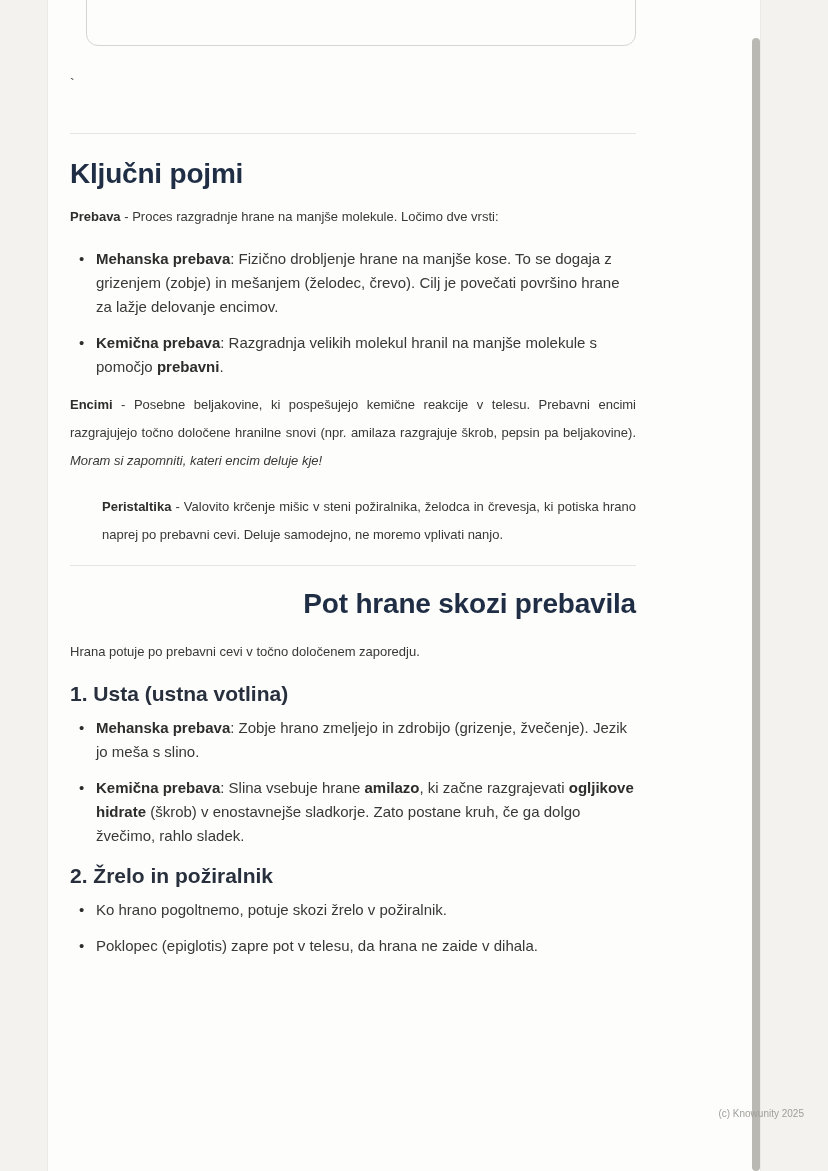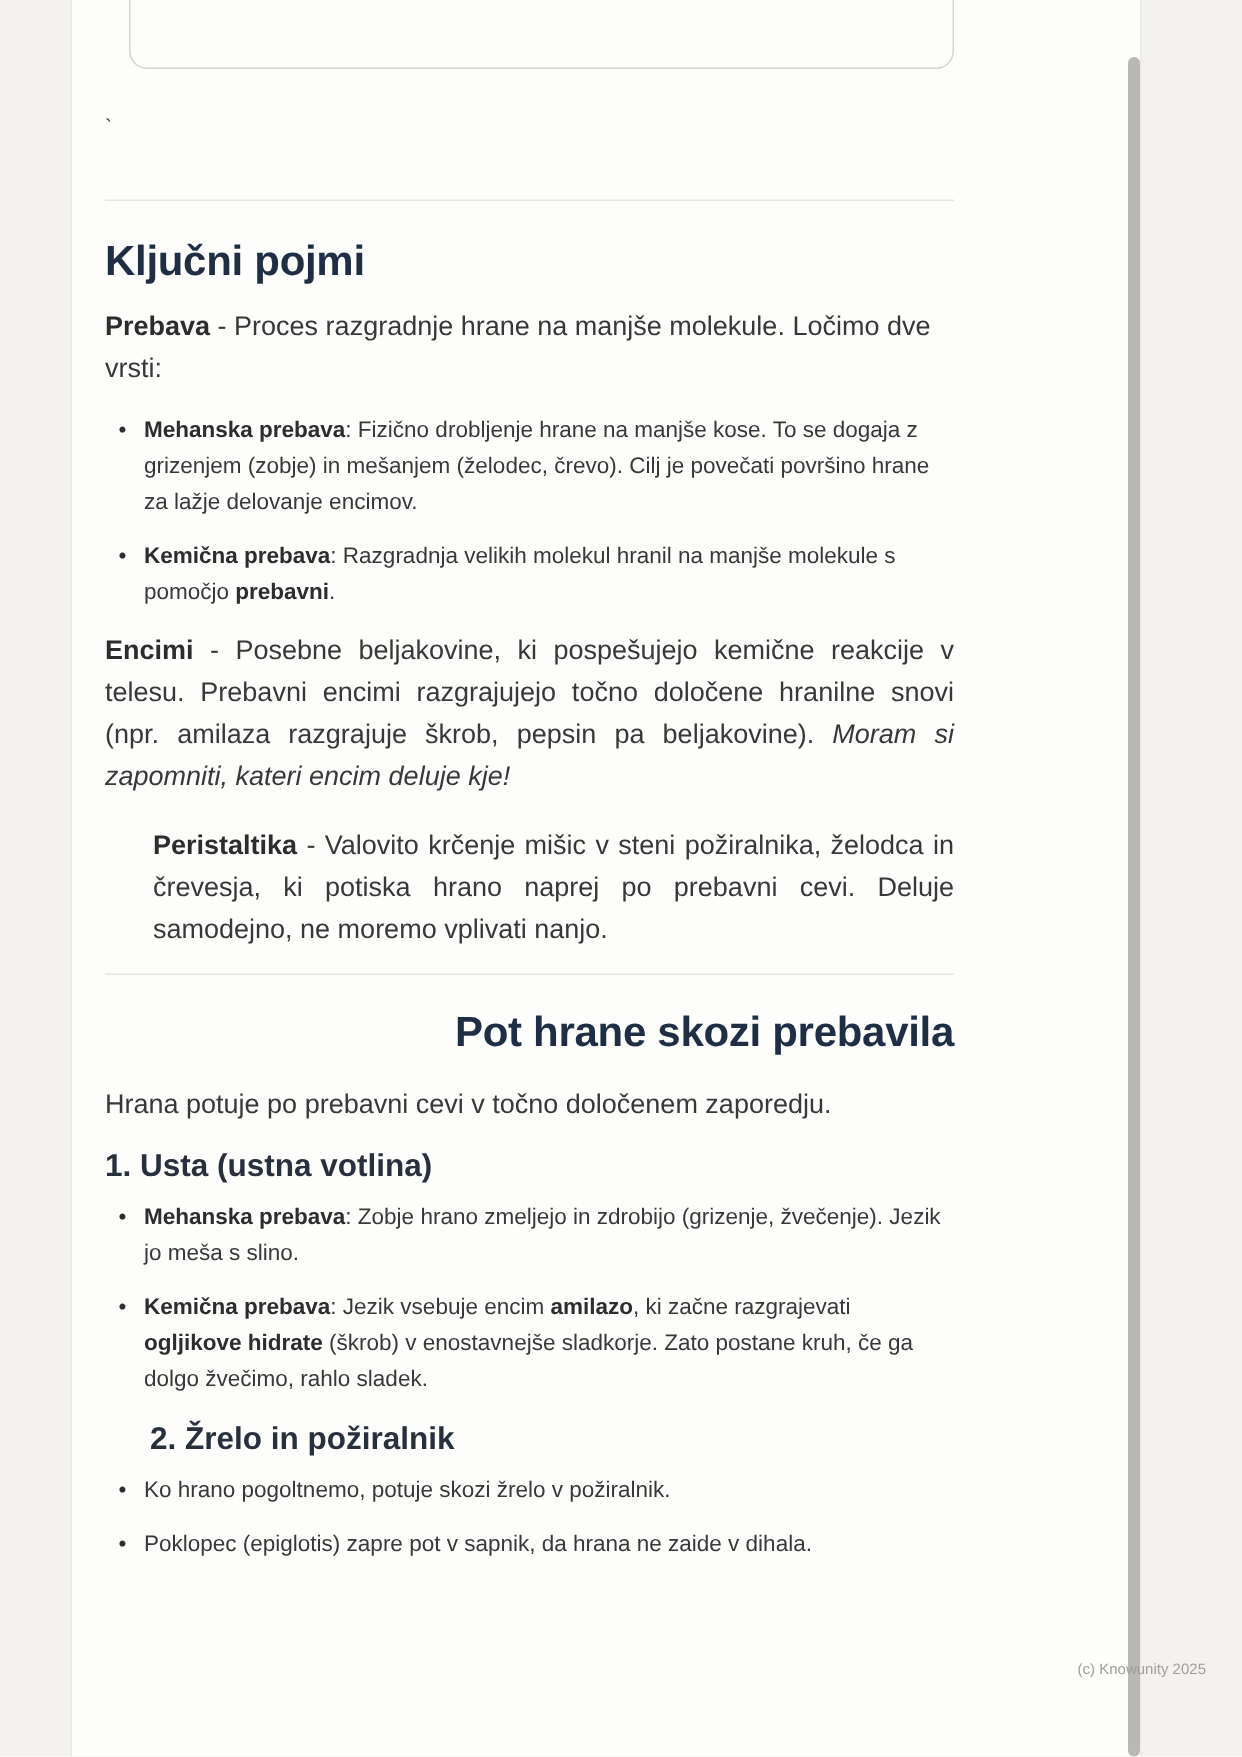--- a/index.html
+++ b/index.html
@@ -47,21 +47,21 @@
   h2.section-title {
     font-size: 28px;
     line-height: 28px;
     font-weight: 700;
     color: #1f2e45;
     letter-spacing: -0.2px;
   }
   .h2a { margin-top: 26px; }
   .h2b { margin-top: 24px; text-align: right; }
   p.body {
-    font-size: 18px;
+    font-size: 13px;
     line-height: 28px;
     color: #383838;
   }
   .justify { text-align: justify; }
   .p-intro1   { margin-top: 15px; }
   .p-encimi   { margin-top: 10px; }
   .p-absorp   { margin-top: 14px; }
   .p-perist   { margin-top: 18px; margin-left: 32px; }
   .p-intro2   { margin-top: 20px; }
   strong { font-weight: 700; color: #2d2d2d; }
@@ -81,21 +81,21 @@
     left: 9px; top: 0;
     color: #2d2d2d;
   }
   h4.step-title {
     font-size: 21px;
     line-height: 24px;
     font-weight: 700;
     color: #28303d;
   }
   .h4a { margin-top: 16px; }
-  .h4b { margin-top: 16px; margin-left: 30px; }
+  .h4b { margin-top: 16px; }
   .scrollbar-thumb {
     position: absolute;
     right: 68px; top: 38px;
     width: 8px; height: 1133px;
     background: #bab8b2;
     border-radius: 4px;
     z-index: 4;
   }
   .watermark {
     position: absolute;
@@ -145,34 +145,34 @@
 
     <h4 class="step-title h4a">1. Usta (ustna votlina)</h4>
 
     <ul class="bullets tight">
       <li class="bullet-item">
         <span class="bullet-dot">•</span>
         <strong>Mehanska prebava</strong><span>: Zobje hrano zmeljejo in zdrobijo (grizenje, žvečenje). Jezik jo meša s slino.</span>
       </li>
       <li class="bullet-item">
         <span class="bullet-dot">•</span>
-        <strong>Kemična prebava</strong><span>: Jezik vsebuje encim </span><strong>amilazo</strong><span>, ki začne razgrajevati </span><strong>ogljikove hidrate</strong><span> (škrob) v enostavnejše sladkorje. Zato postane kruh, če ga dolgo žvečimo, rahlo sladek.</span>
+        <strong>Kemična prebava</strong><span>: Slina vsebuje hrane </span><strong>amilazo</strong><span>, ki začne razgrajevati </span><strong>ogljikove hidrate</strong><span> (škrob) v enostavnejše sladkorje. Zato postane kruh, če ga dolgo žvečimo, rahlo sladek.</span>
       </li>
     </ul>
 
     <h4 class="step-title h4b">2. Žrelo in požiralnik</h4>
 
     <ul class="bullets tight">
       <li class="bullet-item">
         <span class="bullet-dot">•</span>
         <span>Ko hrano pogoltnemo, potuje skozi žrelo v požiralnik.</span>
       </li>
       <li class="bullet-item">
         <span class="bullet-dot">•</span>
-        <span>Poklopec (epiglotis) zapre pot v sapnik, da hrana ne zaide v dihala.</span>
+        <span>Poklopec (epiglotis) zapre pot v telesu, da hrana ne zaide v dihala.</span>
       </li>
     </ul>
 
   </div>
 </div>
 
 <div class="scrollbar-thumb"></div>
 
 <div class="watermark">(c) Knowunity 2025</div>
 

